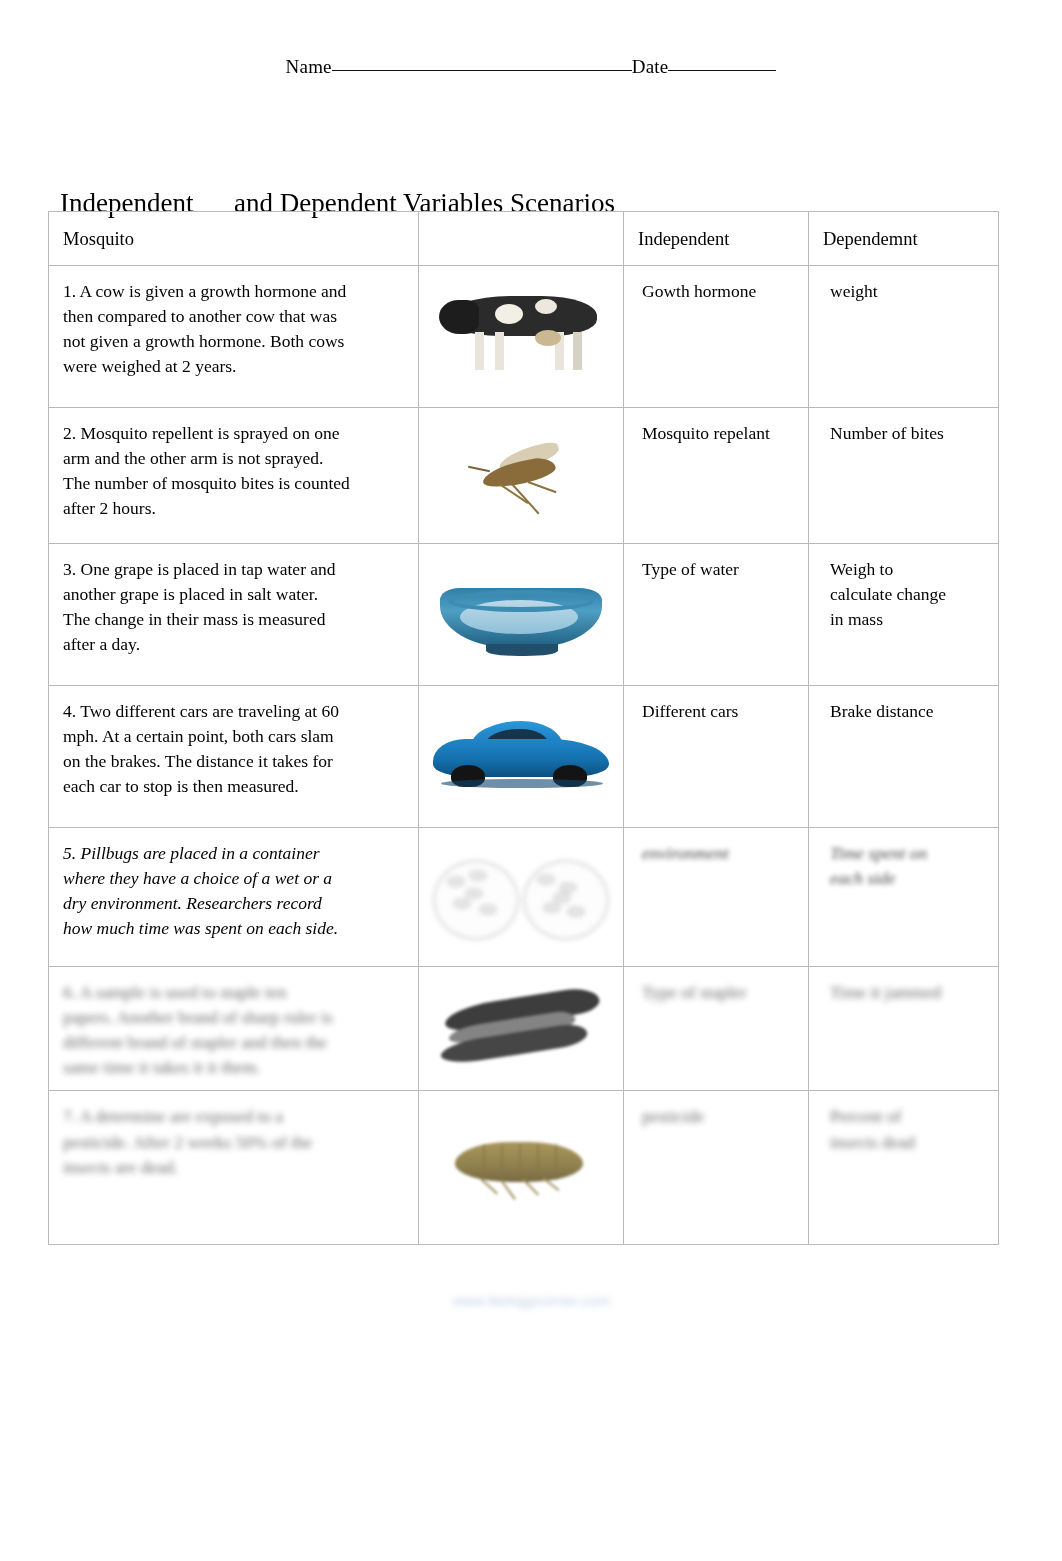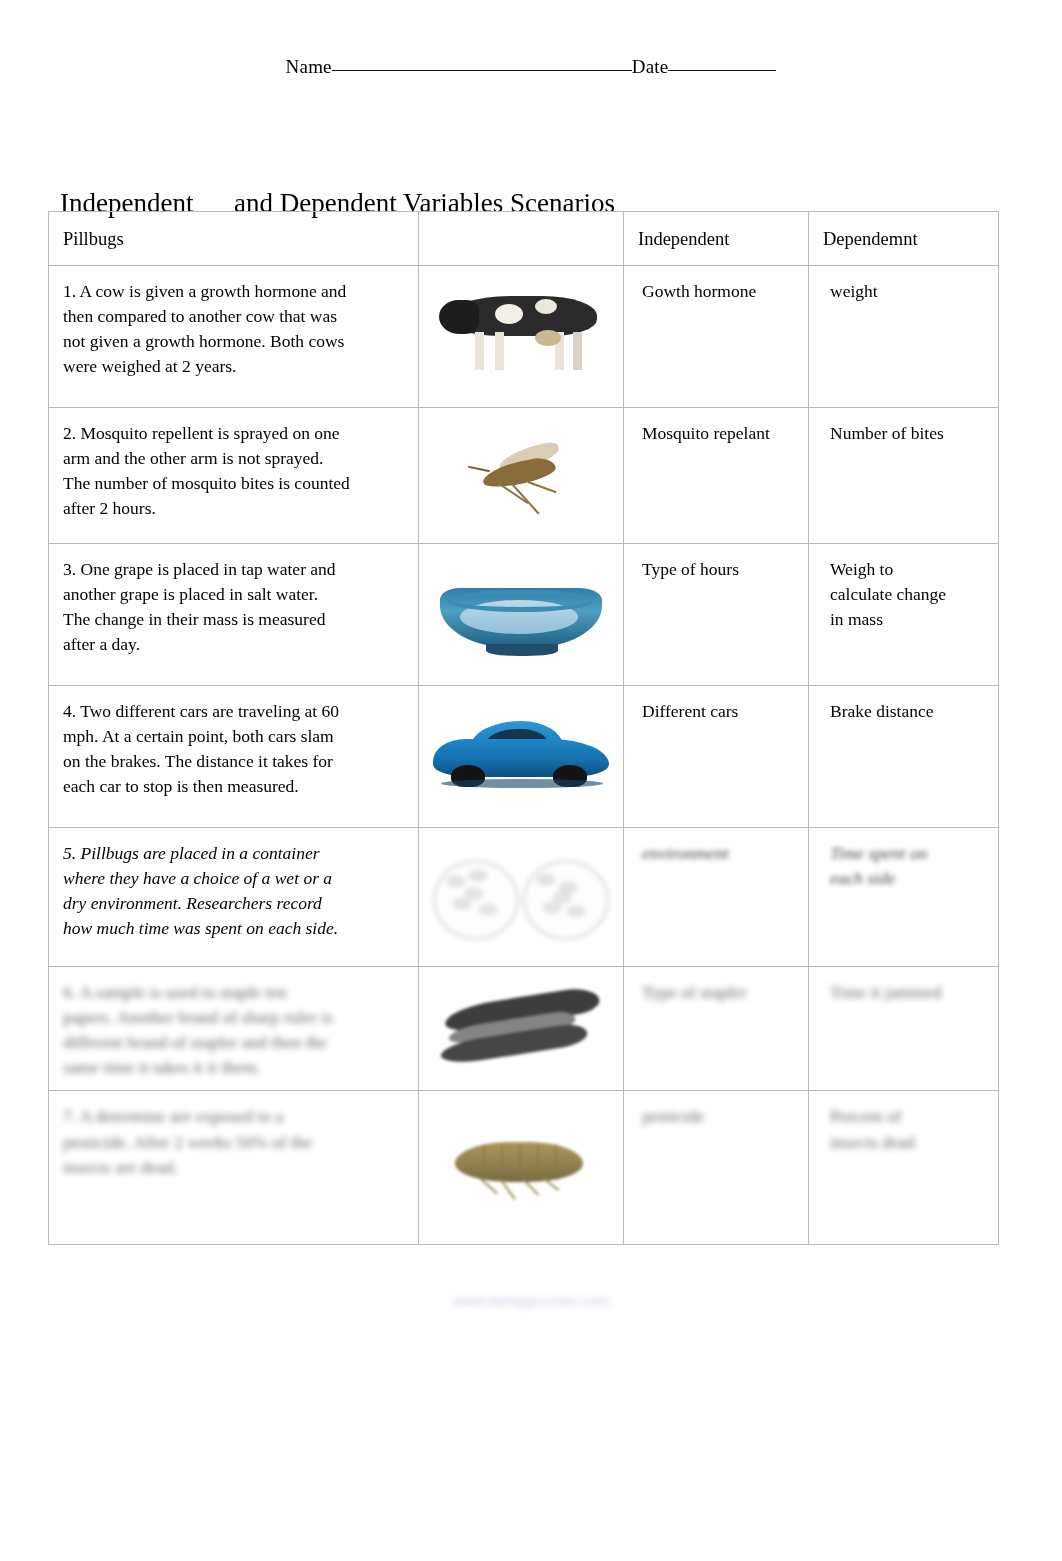--- a/index.html
+++ b/index.html
@@ -263,21 +263,21 @@
   <colgroup>
     <col class="col-scenario">
       <col class="col-picture">
       <col class="col-indep">
       <col class="col-dep">
   </colgroup>
   <tbody>
 
   <tr class="hdr-row">
     <td>
-      <div class="cell-text">Pillbugs</div>
+      <div class="cell-text">Mosquito</div>
     </td>
     <td>
       <div class="cell-text"></div>
     </td>
     <td>
       <div class="cell-text">Independent</div>
     </td>
     <td>
       <div class="cell-text">Dependemnt</div>
     </td>
@@ -345,21 +345,21 @@
     </td>
     <td class="pic-cell">
       <div class="pic pic-bowl blur-1">
         <div class="bowl-outer"></div>
             <div class="bowl-inner"></div>
         <div class="bowl-rim"></div>
             <div class="bowl-foot"></div>
       </div>
     </td>
     <td>
-      <div class="indep-text blur-0">Type of hours</div>
+      <div class="indep-text blur-0">Type of water</div>
     </td>
     <td>
       <div class="dep-text blur-0"> Weigh to
 calculate change
 in mass</div>
     </td>
   </tr>
 
   <tr class="row-4">
     <td>

